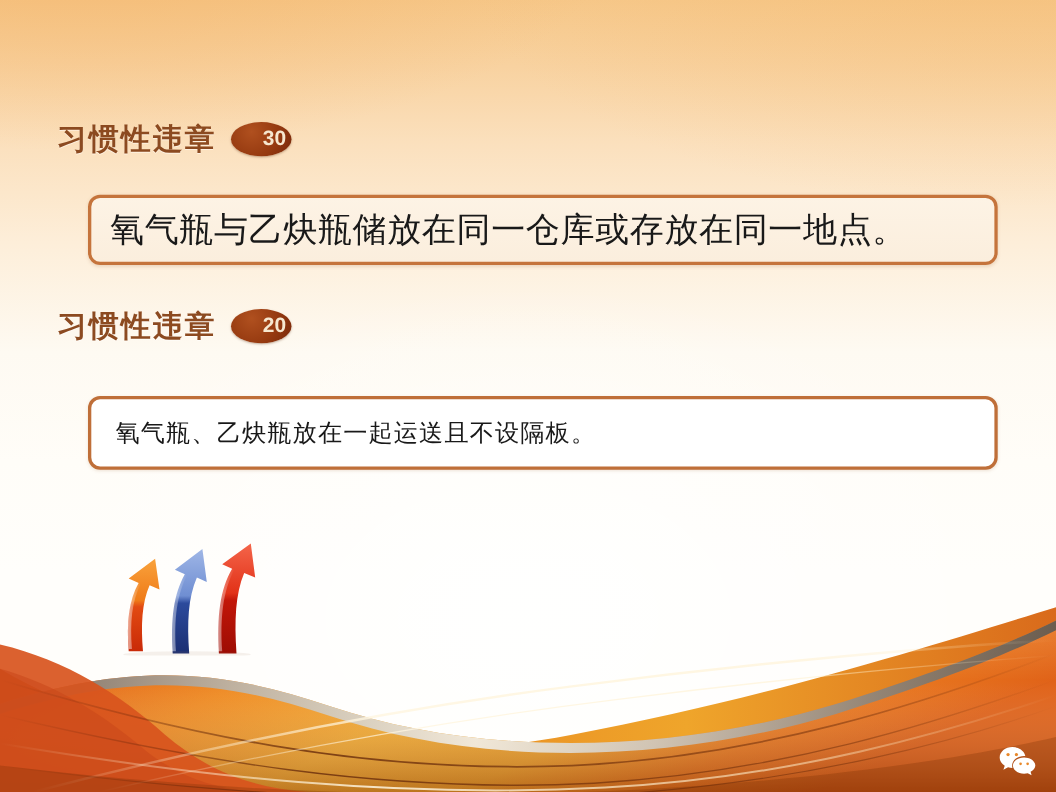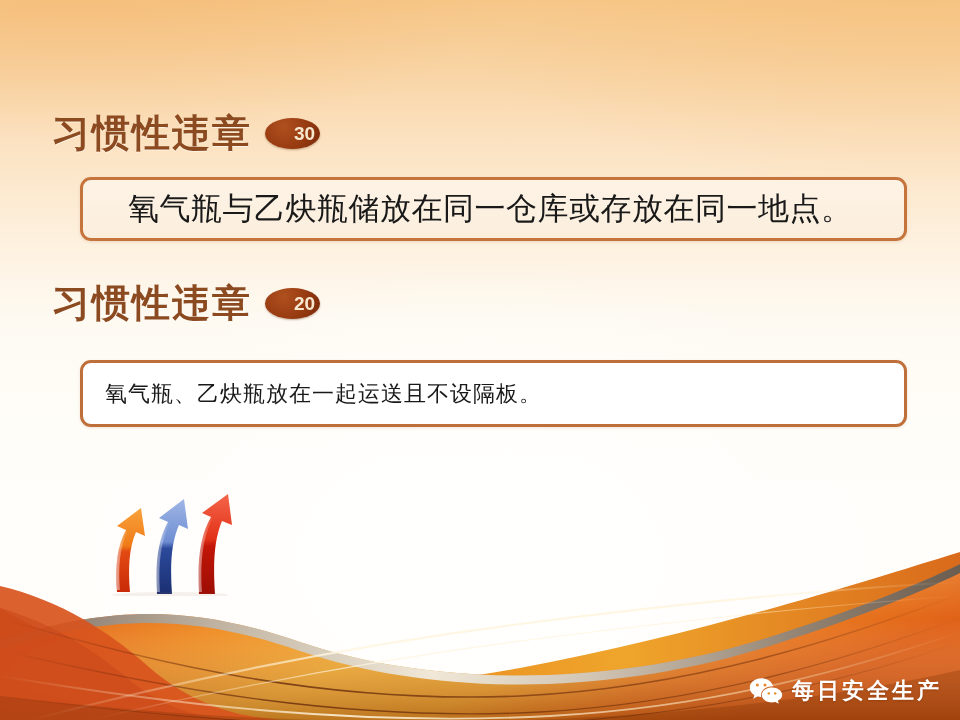--- a/index.html
+++ b/index.html
@@ -41,21 +41,21 @@
   
   .heading {
     position: absolute;
     display: flex;
     align-items: center;
     white-space: nowrap;
   }
   .heading-text {
     font-family: Liberation Sans, sans-serif;
     font-weight: bold;
-    font-size: 38px;
+    font-size: 27px;
     letter-spacing: 2px;
     color: #8c4a20;
     text-shadow: 0 1px 0 rgba(255,255,255,0.55);
   }
   .badge {
     margin-left: 13px;
     width: 31px;
     height: 31px;
     border-radius: 50%;
     background: radial-gradient(circle at 34% 28%, #b0501f 0%, #963a10 55%, #77280a 100%);
@@ -93,21 +93,20 @@
     top: 177px;
     width: 827px;
     height: 64px;
     background: linear-gradient(to bottom, #fdf3e5, #fbeedd);
     border-color: #c5743c;
   }
   #box-30 .statement-text {
     font-size: 31px;
     padding-left: 17px;
     letter-spacing: 0.5px;
-    margin-left: 28px;
   }
 
   #box-31 {
     left: 80px;
     top: 360px;
     width: 827px;
     height: 67px;
     background: #ffffff;
     border-color: #bf6f39;
   }
@@ -296,16 +295,15 @@
                C23.3 9.2 23.7 9.2 24.1 9.3 C23.2 4.7 18.3 1.2 12.4 1.2 Z" fill="#ffffff"></path>
       <circle cx="8.4" cy="8.0" r="1.5" fill="#e8882a"></circle>
       <circle cx="16.0" cy="8.0" r="1.5" fill="#e8882a"></circle>
 
       <path d="M33.2 18.0 C33.2 13.9 28.6 10.6 23.0 10.6 C17.4 10.6 12.8 13.9 12.8 18.0
                C12.8 22.1 17.4 25.4 23.0 25.4 C24.2 25.4 25.3 25.3 26.3 25.0
                L29.8 26.8 L28.9 23.6 C31.5 22.2 33.2 20.3 33.2 18.0 Z" fill="#ffffff"></path>
       <circle cx="19.8" cy="16.4" r="1.2" fill="#e8882a"></circle>
       <circle cx="26.2" cy="16.4" r="1.2" fill="#e8882a"></circle>
     </svg>
-    <span class="wm-label">每日安全生产</span>
   </div>
 
 </div>
 
 </body></html>

